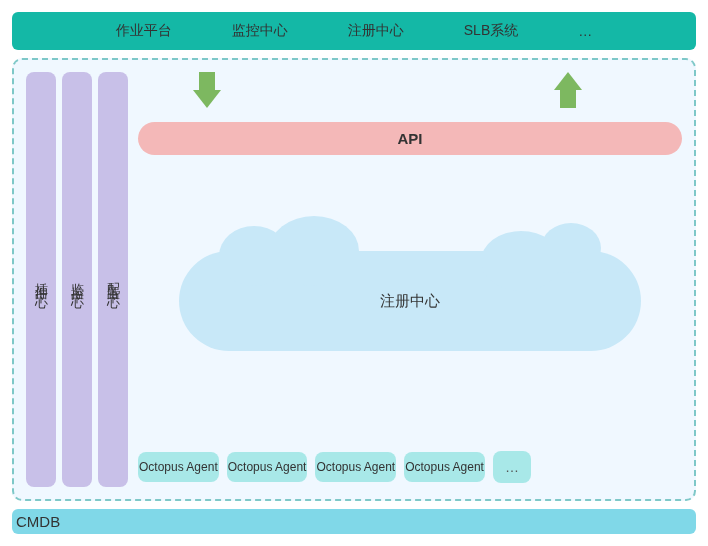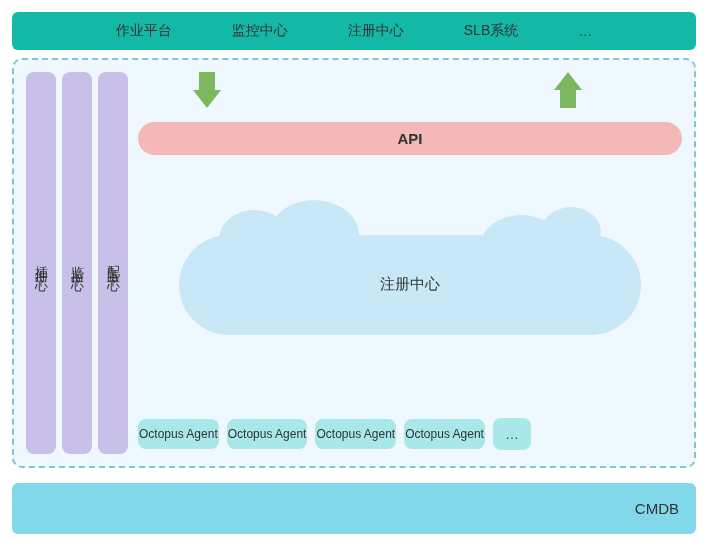--- a/index.html
+++ b/index.html
@@ -212,26 +212,25 @@
       font-size: 14px;
       color: #555;
       text-align: center;
     }
 
     
     .cmdb-bar {
       width: 100%;
       background: #80d8e8;
       border-radius: 6px;
-      text-align: right;
-      padding: 17px;
+      text-align: left;
+      padding: 4px;
       font-size: 15px;
       color: #333;
       font-weight: 500;
-      margin-top: 7px;
     }
   </style>
 </head>
 <body>
 
 <div class="top-bar">
   <span>作业平台</span>
   <span>监控中心</span>
   <span>注册中心</span>
   <span>SLB系统</span>

